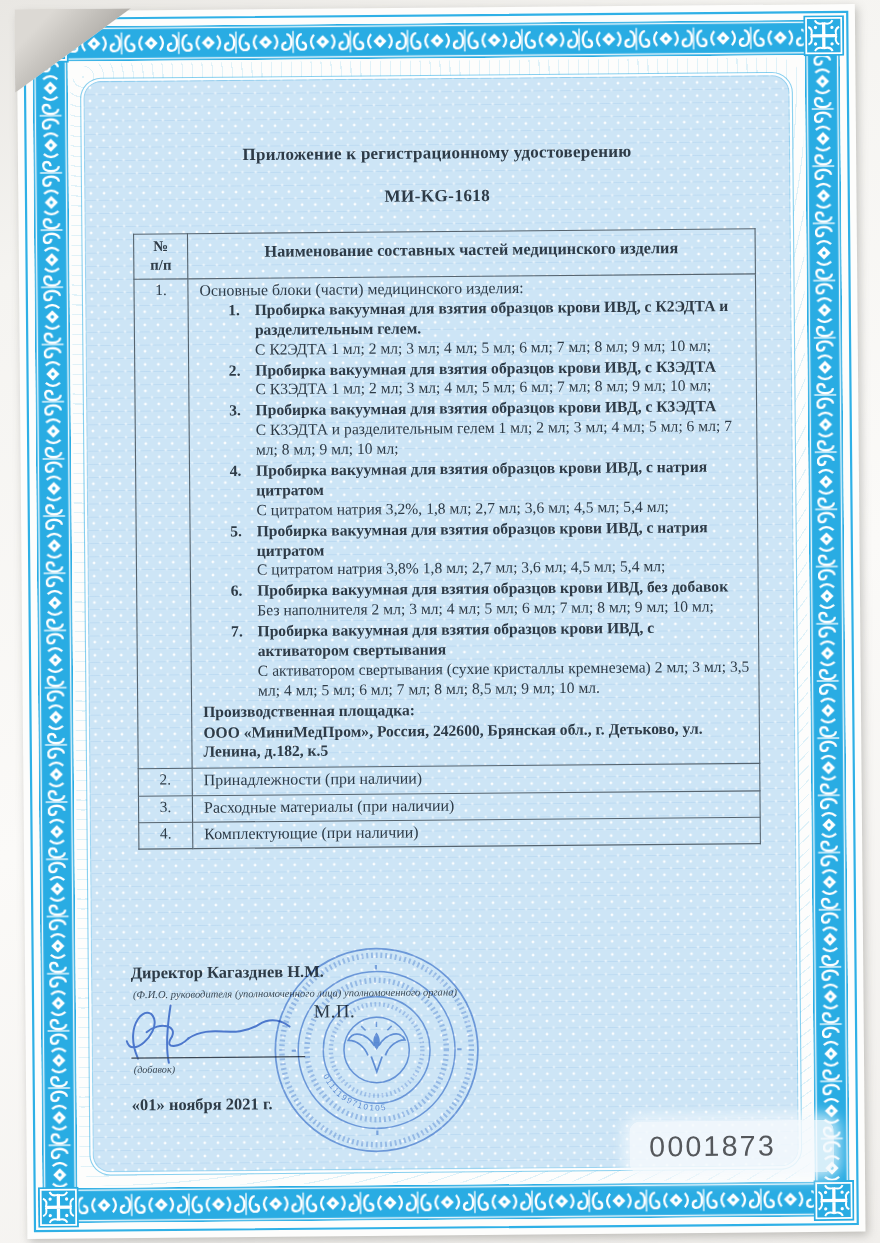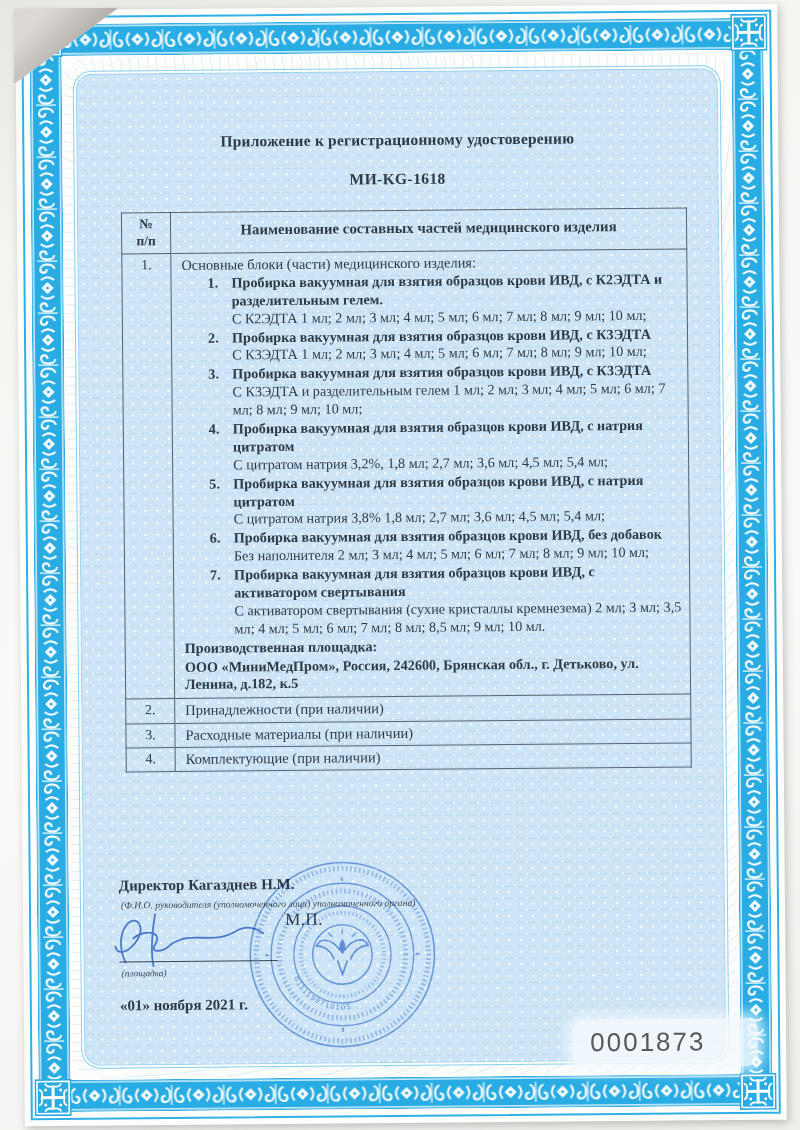--- a/index.html
+++ b/index.html
@@ -252,21 +252,21 @@
     <svg class="signature" viewBox="0 0 160 92">
       <g stroke="#3f6cc8" stroke-width="1.8" fill="none" opacity=".9" stroke-linecap="round">
         <path d="M18 56 C4 24 28 4 33 20 C37 34 12 56 8 40"></path>
         <path d="M48 8 C44 32 44 50 46 60"></path>
         <path d="M26 32 C38 22 56 26 48 38 C42 48 56 46 64 38"></path>
         <path d="M64 38 C86 24 104 40 128 26 C138 20 148 22 156 28"></path>
       </g>
     </svg>
     <div class="sig-line"></div>
     <div class="mp">М.П.</div>
-    <div class="podpis">(площадка)</div>
+    <div class="podpis">(добавок)</div>
 
     <svg class="stamp" viewBox="-100 -100 200 200">
       <g stroke="#4b80d2" fill="none">
         <circle r="93" stroke-width="1.6" opacity=".8"></circle>
         <circle r="87" stroke-width="5" opacity=".45" stroke-dasharray="1.8 2.6"></circle>
         <circle r="72" stroke-width="1.4" opacity=".8"></circle>
         <circle r="64" stroke-width="5" opacity=".45" stroke-dasharray="1.8 2.6"></circle>
         <circle r="49" stroke-width="1.4" opacity=".8"></circle>
         <circle r="42" stroke-width="4" opacity=".4" stroke-dasharray="1.6 2.4"></circle>
         <circle r="30" stroke-width="1.4" opacity=".85"></circle>

